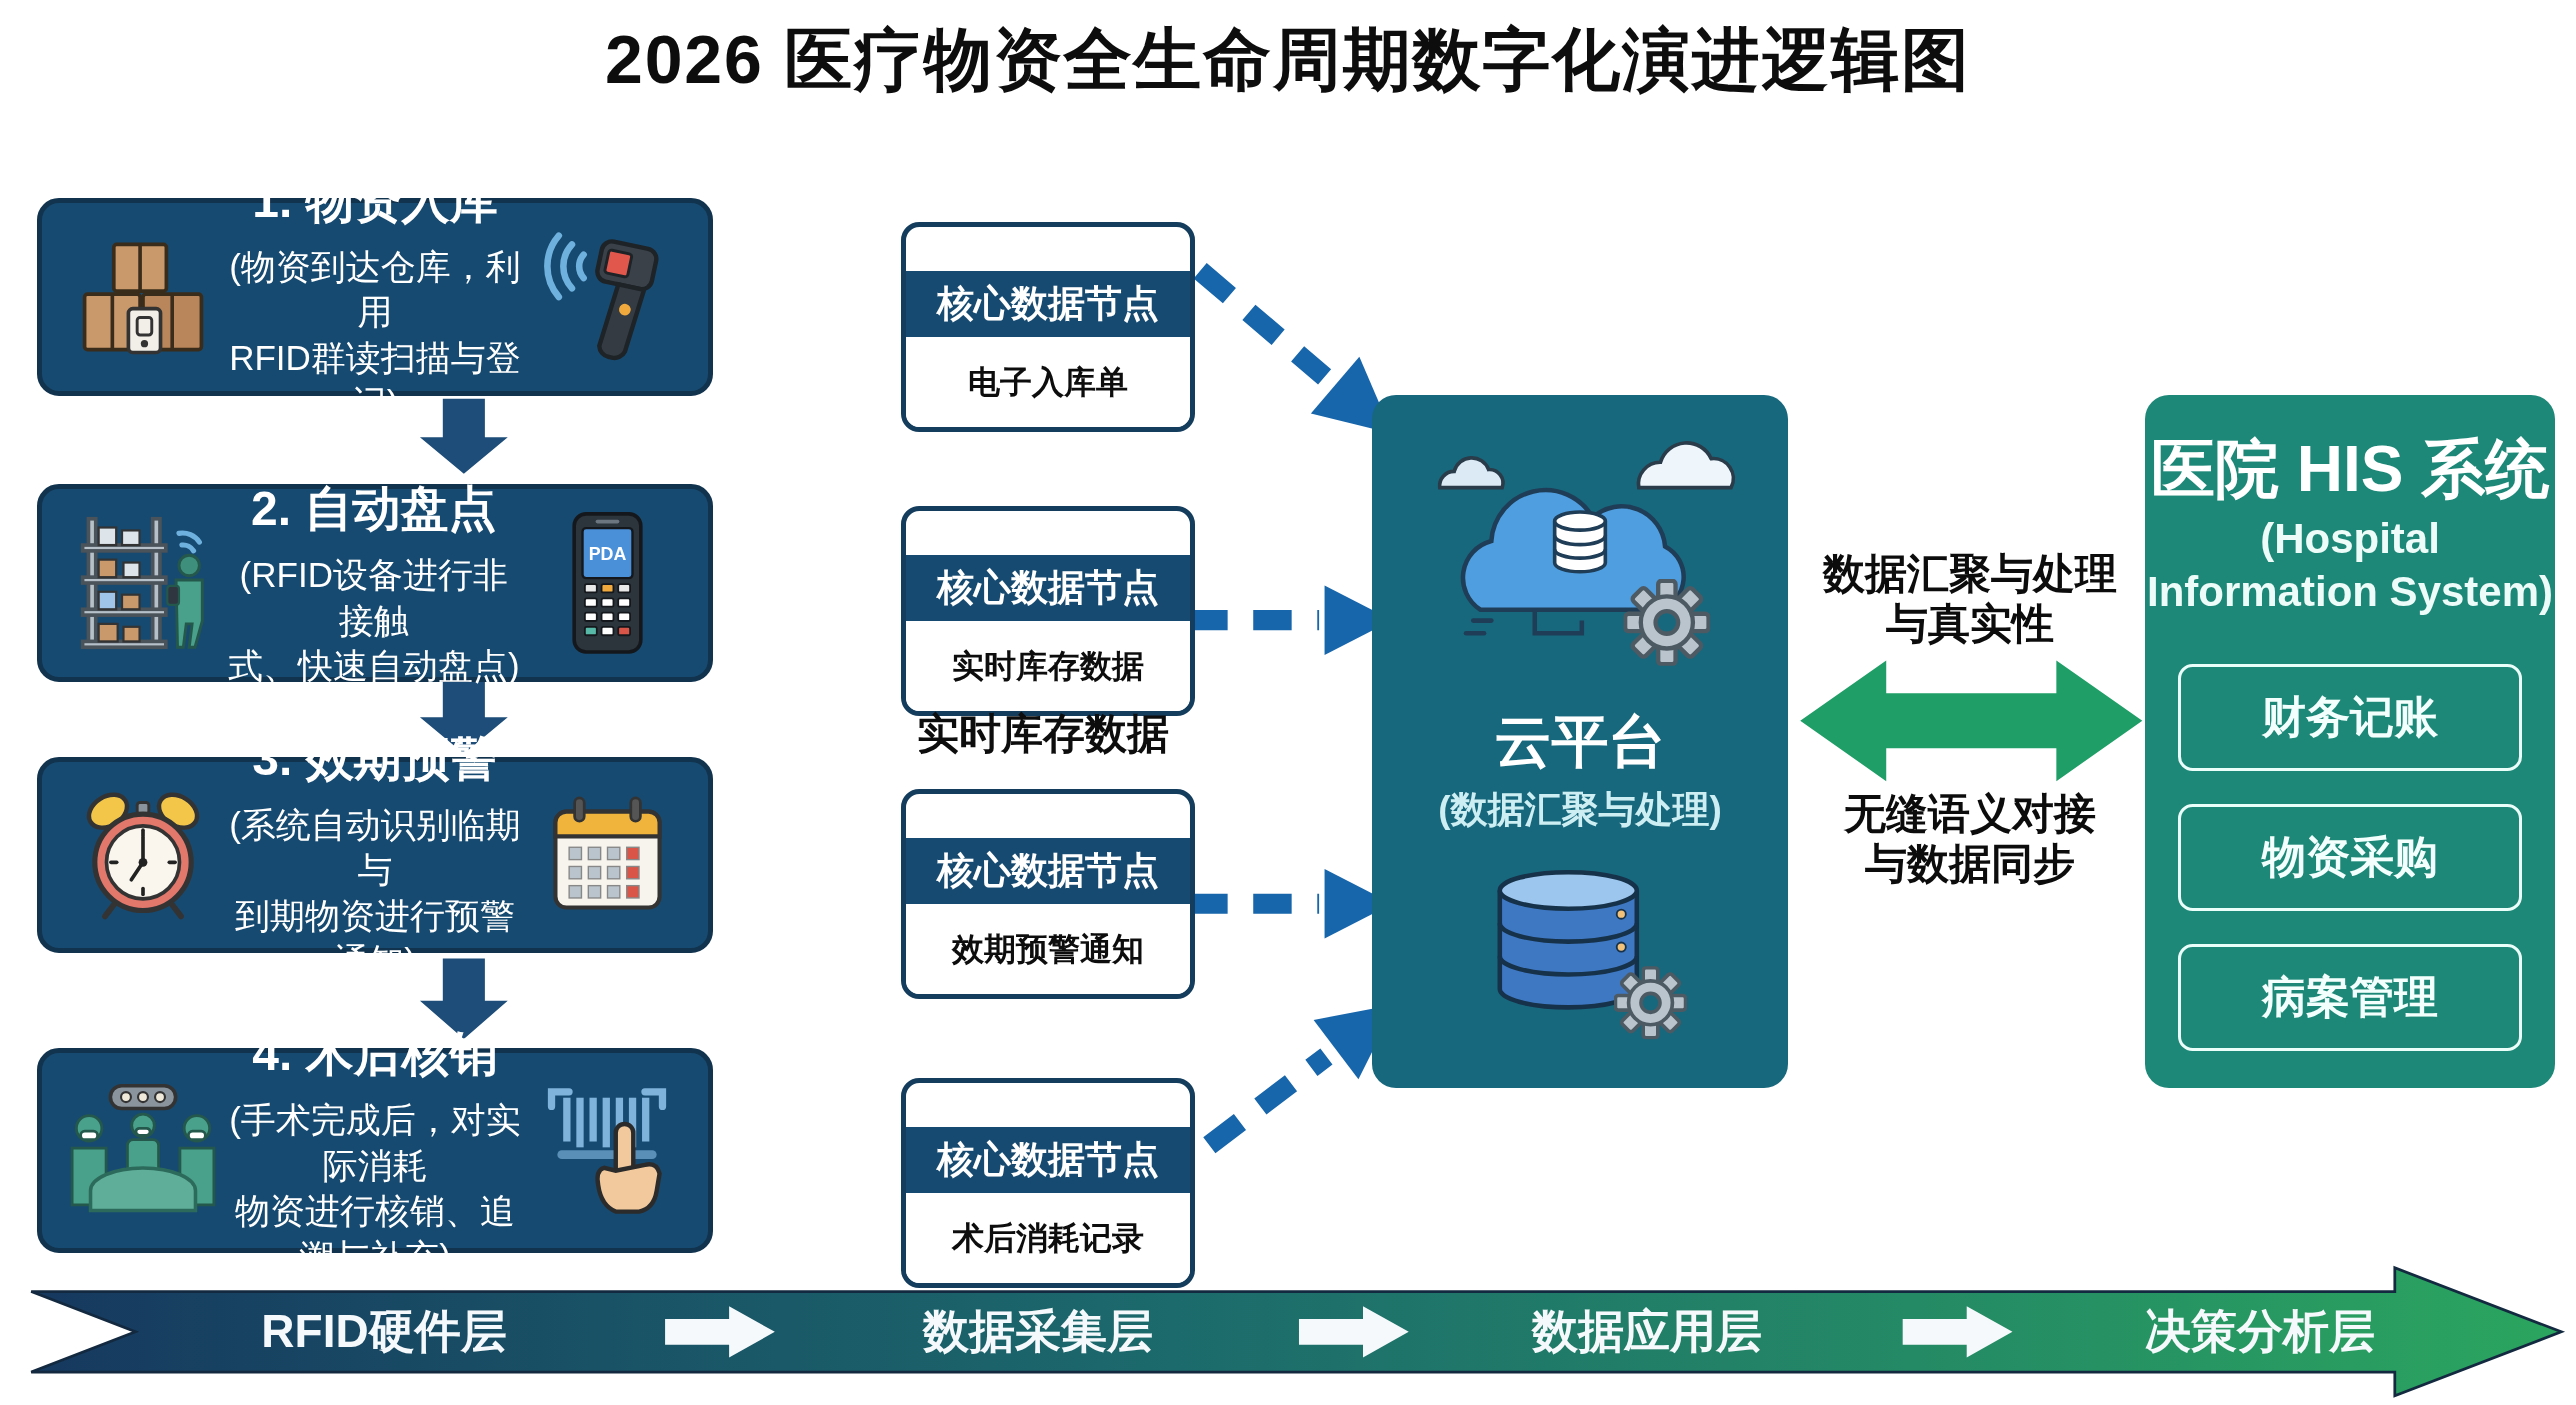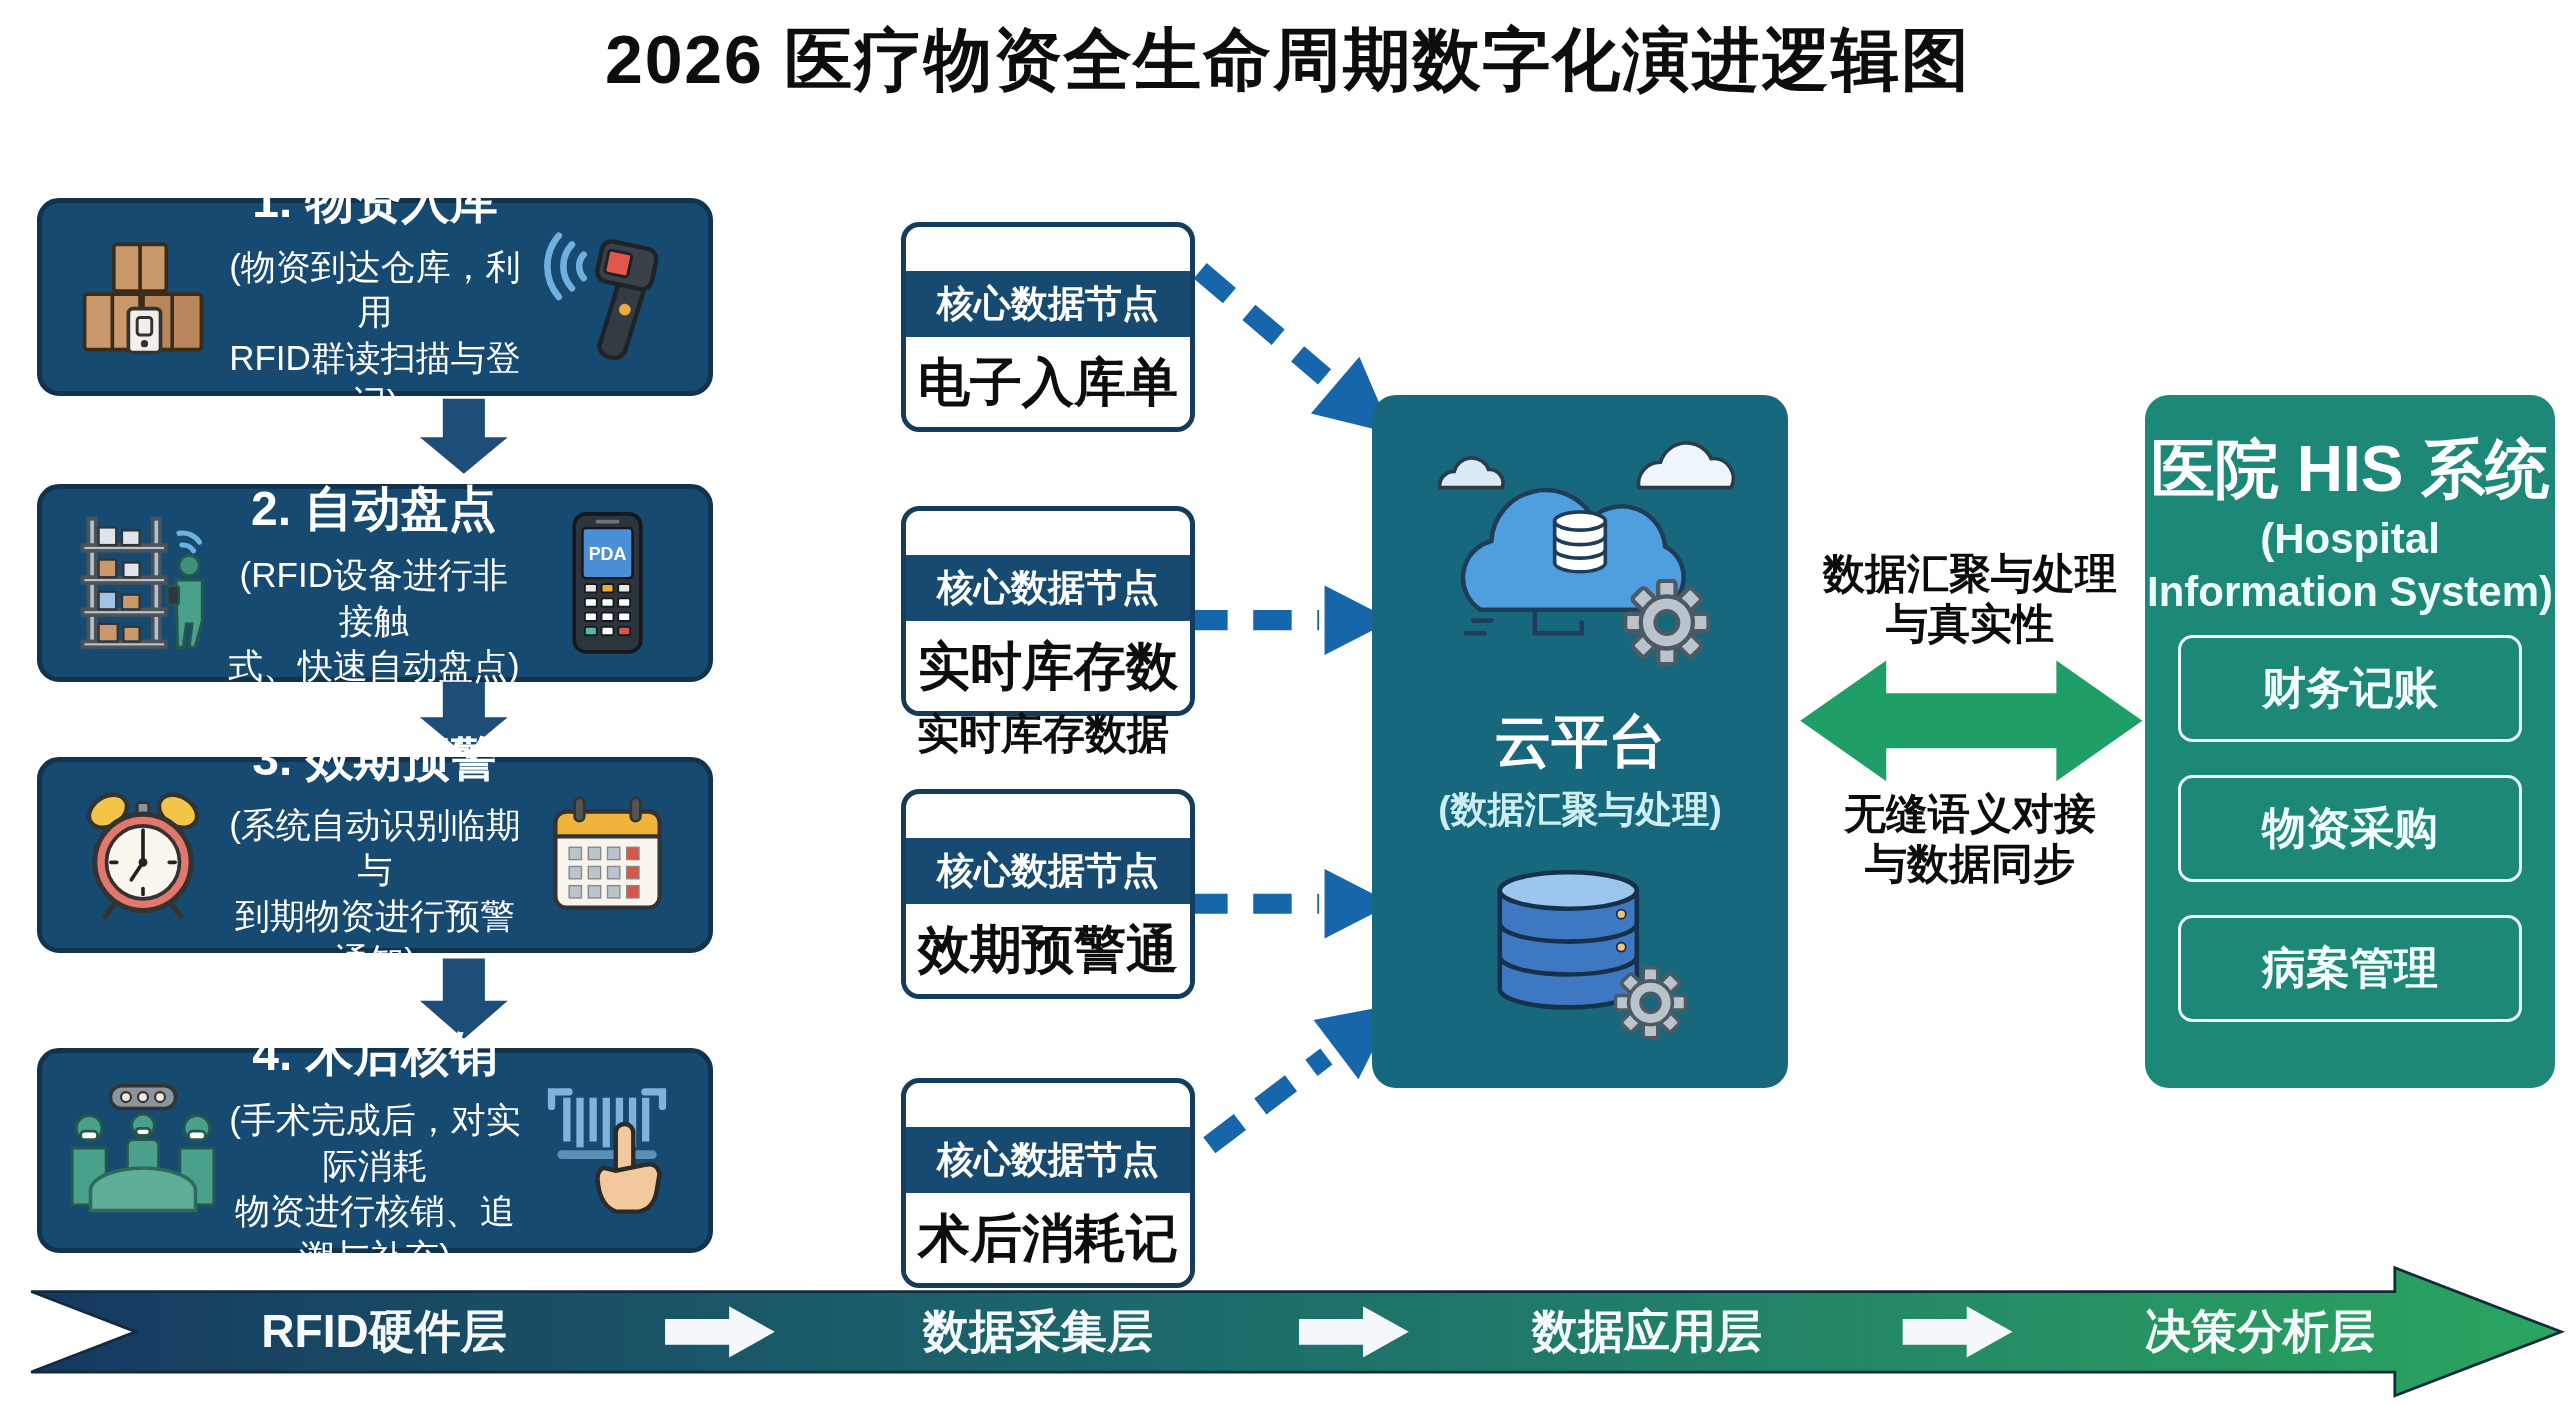--- a/index.html
+++ b/index.html
@@ -11,33 +11,33 @@
   
   .step{left:37px;width:676px;background:#174a70;border:5.5px solid #11334e;border-radius:22px;
         display:flex;align-items:center;box-sizing:border-box;padding:9.1px 16.5px;color:#fff;}
   .step-icon{width:169px;height:169px;flex:0 0 169px;display:flex;align-items:center;justify-content:center;}
   .step-text{flex:1;text-align:center;}
   .step-title{font-size:48px;font-weight:900;margin-bottom:11px;}
   .step-desc{font-size:35px;font-weight:500;line-height:1.3;}
   
   .node{left:901px;width:284px;border:5.5px solid #143c5c;border-radius:18.3px;overflow:hidden;background:#fff;}
   .node-head{background:#174a70;color:#fff;font-size:37px;font-weight:900;text-align:center;height:66px;line-height:66px;margin-top:44px;}
-  .node-body{color:#0d0d0d;font-size:52px;font-weight:800;text-align:center;height:90px;line-height:90px;background:#fff;}
+  .node-body{color:#0d0d0d;font-size:32px;font-weight:800;text-align:center;height:90px;line-height:90px;background:#fff;}
   #floating-label{left:901px;top:706px;width:284px;text-align:center;font-size:42px;font-weight:800;color:#0d0d0d;}
   
   #cloud-box{left:1372px;top:395px;width:416px;height:693px;background:#17687d;border-radius:24px;}
   #cloud-title{left:1372px;top:704px;width:416px;text-align:center;font-size:57px;font-weight:900;color:#ffffff;}
   #cloud-sub{left:1372px;top:785px;width:416px;text-align:center;font-size:37px;font-weight:600;color:#cdeef2;}
   
   .sync-label{left:1789px;width:362px;text-align:center;font-size:42px;font-weight:900;color:#0c0c0c;line-height:1.2;}
   
   #his-box{left:2145px;top:395px;width:410px;height:693px;background:#1e8878;border-radius:24px;box-sizing:border-box;padding-top:31px;}
   #his-title{text-align:center;font-size:64px;font-weight:900;color:#fff;}
   .his-sub{text-align:center;font-size:42px;font-weight:800;color:#eefcf9;line-height:1.25;}
-  #his-modules{margin-top:17px;}
+  #his-modules{margin-top:46px;}
   .module{width:338px;height:101px;margin:0 auto 33px auto;border:3.7px solid #eafff9;border-radius:14.6px;
           display:flex;align-items:center;justify-content:center;font-size:44px;font-weight:600;color:#f2fffc;}
   
   .layer-label{top:1295px;height:73px;line-height:73px;text-align:center;font-size:46px;font-weight:900;color:#f6f9fb;}
   #overlay{left:0;top:0;pointer-events:none;}
   svg{display:block;}
 </style>
 </head>
 <body>
 

